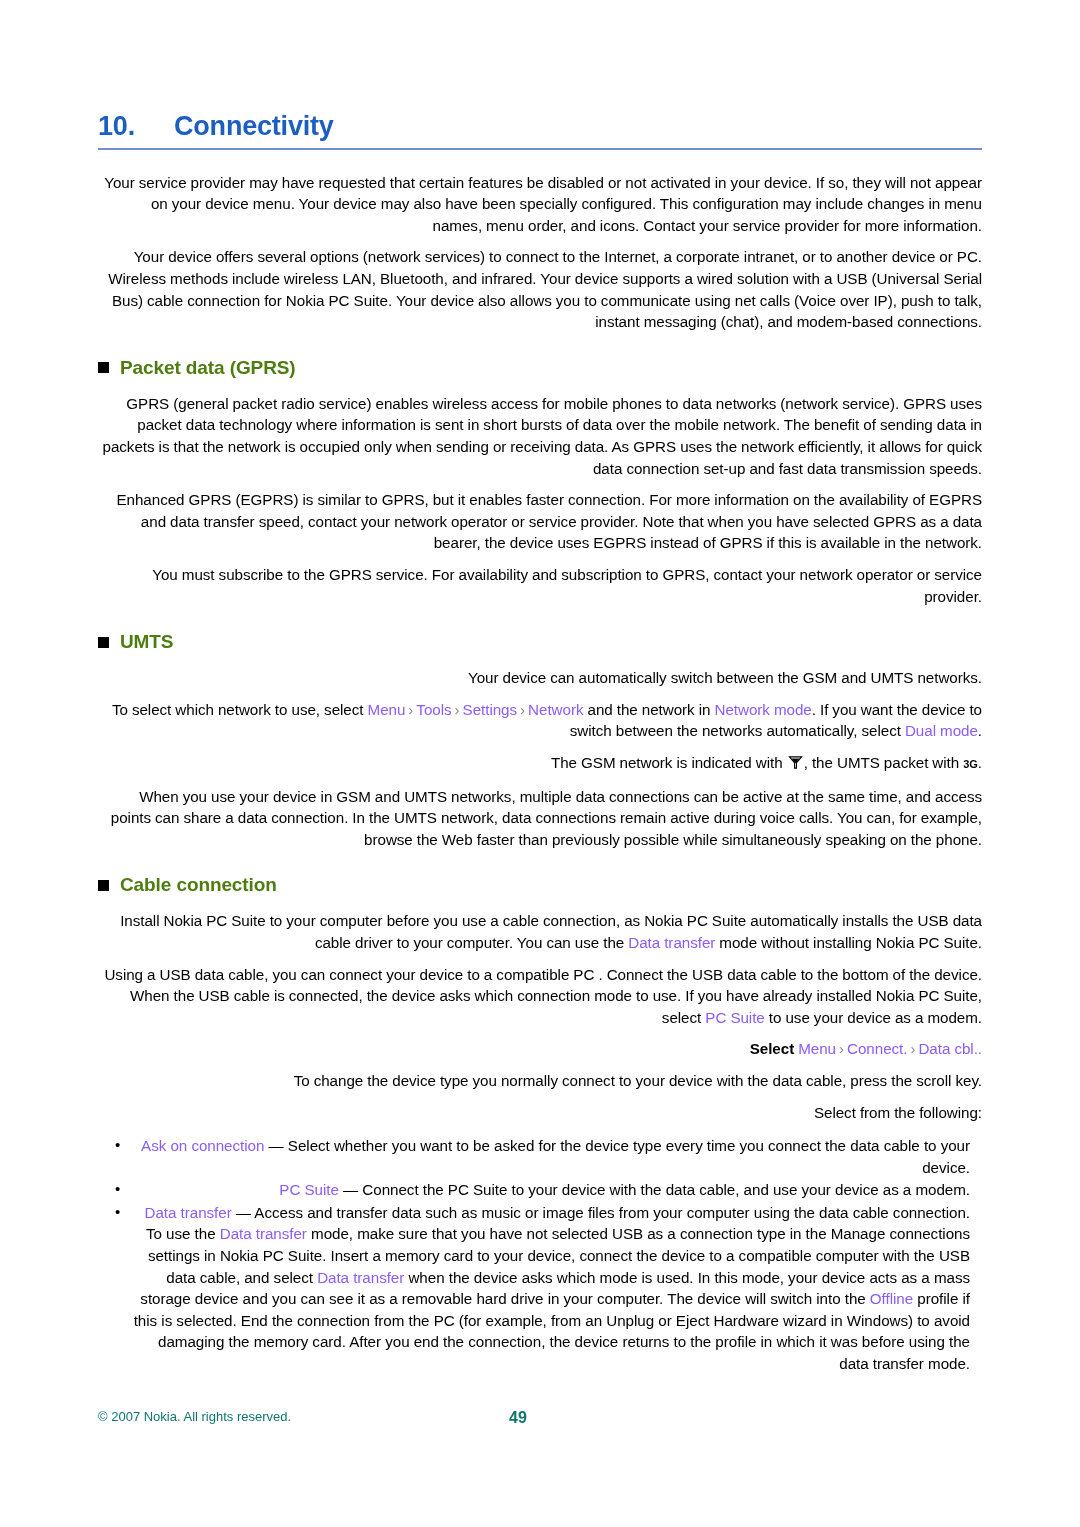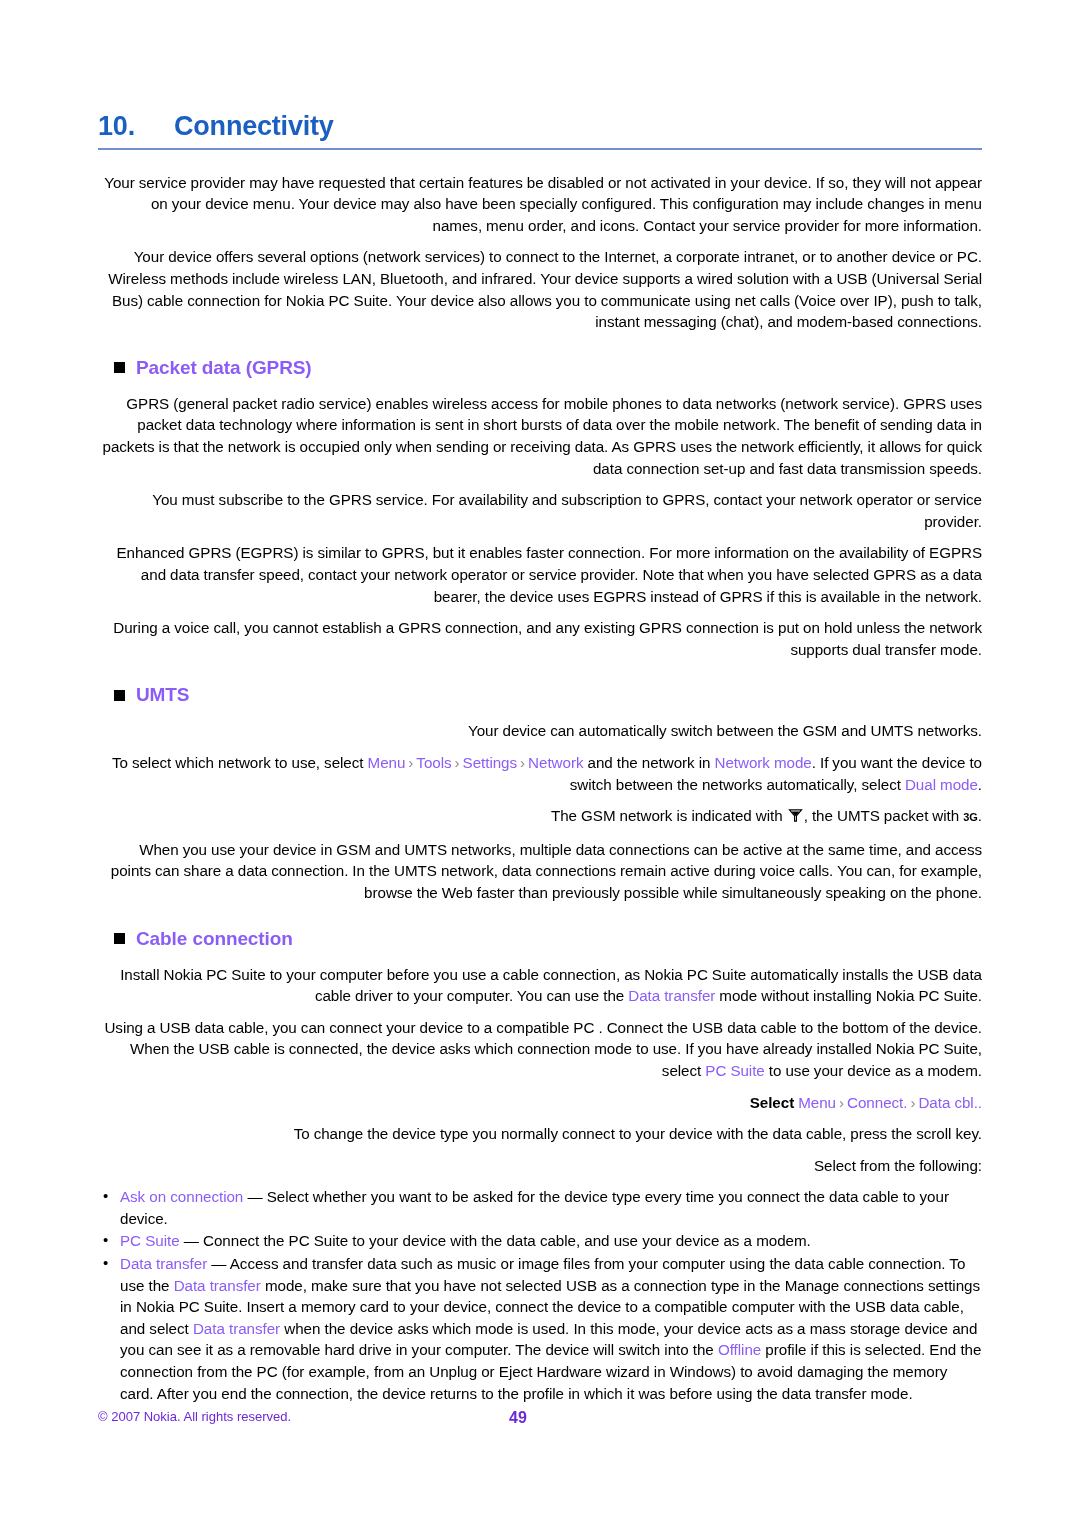--- a/index.html
+++ b/index.html
@@ -48,22 +48,22 @@
   .chapter-rule {
     border-bottom: 2.2px solid #6f8fd0;
     width: 884px;
     margin-bottom: 22px;
   }
 
   
   .section-heading {
     font-size: 19px;
     font-weight: bold;
-    color: #8b5cf6;
-    margin: 24px 0 14px 16px;
+    color: #4d7c0f;
+    margin: 24px 0 14px 0;
     display: flex;
     align-items: center;
     letter-spacing: -0.1px;
   }
   .sq-bullet {
     display: inline-block;
     width: 11px;
     height: 11px;
     background: #000000;
     margin-right: 11px;
@@ -90,22 +90,23 @@
     display: inline-block;
     width: 15px;
     height: 15px;
     vertical-align: -2px;
     margin: 0 1px;
   }
 
   
   ul.bullets {
     list-style: none;
-    margin: 0;
+    margin: 12px;
     padding: 0;
+    text-align: right;
   }
   ul.bullets li {
     font-size: 15.2px;
     line-height: 21.6px;
     position: relative;
     padding-left: 22px;
     margin-bottom: 1px;
     letter-spacing: -0.05px;
   }
   ul.bullets li::before {
@@ -117,21 +118,21 @@
     color: #000;
   }
 
   
   .footer {
     position: absolute;
     left: 98px;
     top: 1409px;
     width: 884px;
     font-size: 13px;
-    color: #6d28d9;
+    color: #0f766e;
     display: flex;
     align-items: baseline;
   }
   .footer-copy { flex: 0 0 auto; }
   .footer-page {
     position: absolute;
     left: 411px;
     font-weight: bold;
     font-size: 16px;
   }
@@ -150,23 +151,22 @@
     <div class="chapter-rule"></div>
 
     <p class="body">Your service provider may have requested that certain features be disabled or not activated in your device. If so, they will not appear on your device menu. Your device may also have been specially configured. This configuration may include changes in menu names, menu order, and icons. Contact your service provider for more information.</p>
     <p class="body">Your device offers several options (network services) to connect to the Internet, a corporate intranet, or to another device or PC. Wireless methods include wireless LAN, Bluetooth, and infrared. Your device supports a wired solution with a USB (Universal Serial Bus) cable connection for Nokia PC Suite. Your device also allows you to communicate using net calls (Voice over IP), push to talk, instant messaging (chat), and modem-based connections.</p>
 
     <div class="section-heading">
       <span class="sq-bullet"></span>
       <span>Packet data (GPRS)</span>
     </div>
     <p class="body">GPRS (general packet radio service) enables wireless access for mobile phones to data networks (network service). GPRS uses packet data technology where information is sent in short bursts of data over the mobile network. The benefit of sending data in packets is that the network is occupied only when sending or receiving data. As GPRS uses the network efficiently, it allows for quick data connection set-up and fast data transmission speeds.</p>
+    <p class="body">Enhanced GPRS (EGPRS) is similar to GPRS, but it enables faster connection. For more information on the availability of EGPRS and data transfer speed, contact your network operator or service provider. Note that when you have selected GPRS as a data bearer, the device uses EGPRS instead of GPRS if this is available in the network.</p>
     <p class="body">You must subscribe to the GPRS service. For availability and subscription to GPRS, contact your network operator or service provider.</p>
-    <p class="body">Enhanced GPRS (EGPRS) is similar to GPRS, but it enables faster connection. For more information on the availability of EGPRS and data transfer speed, contact your network operator or service provider. Note that when you have selected GPRS as a data bearer, the device uses EGPRS instead of GPRS if this is available in the network.</p>
-    <p class="body">During a voice call, you cannot establish a GPRS connection, and any existing GPRS connection is put on hold unless the network supports dual transfer mode.</p>
 
     <div class="section-heading">
       <span class="sq-bullet"></span>
       <span>UMTS</span>
     </div>
     <p class="body">Your device can automatically switch between the GSM and UMTS networks.</p>
 
     <p class="body"><span>To select which network to use, select </span><span class="blue">Menu</span><span class="sep">›</span><span class="blue">Tools</span><span class="sep">›</span><span class="blue">Settings</span><span class="sep">›</span><span class="blue">Network</span><span> and the network in </span><span class="blue">Network mode</span><span>. If you want the device to switch between the networks automatically, select </span><span class="blue">Dual mode</span><span>.</span></p>
 
     <p class="body"><span>The GSM network is indicated with </span><span class="signal-icon"><svg viewBox="0 0 16 16" width="15" height="15" xmlns="http://www.w3.org/2000/svg">

